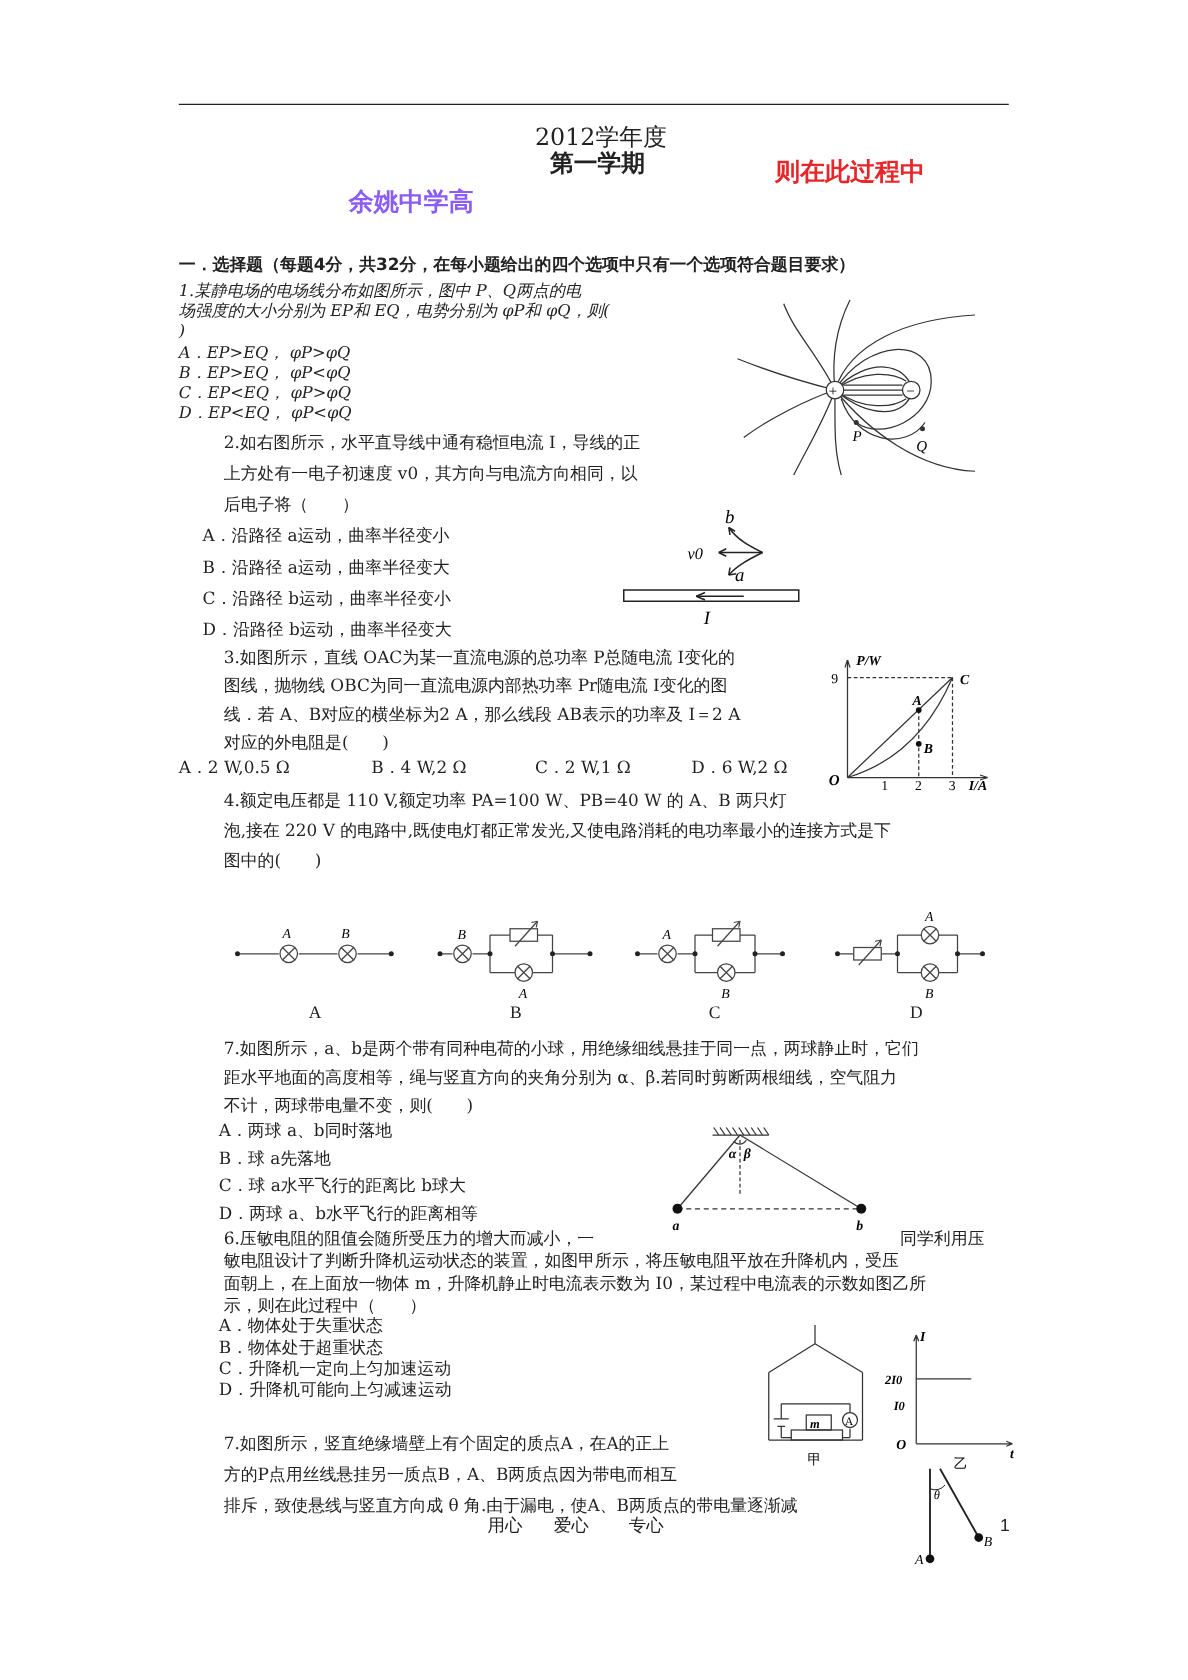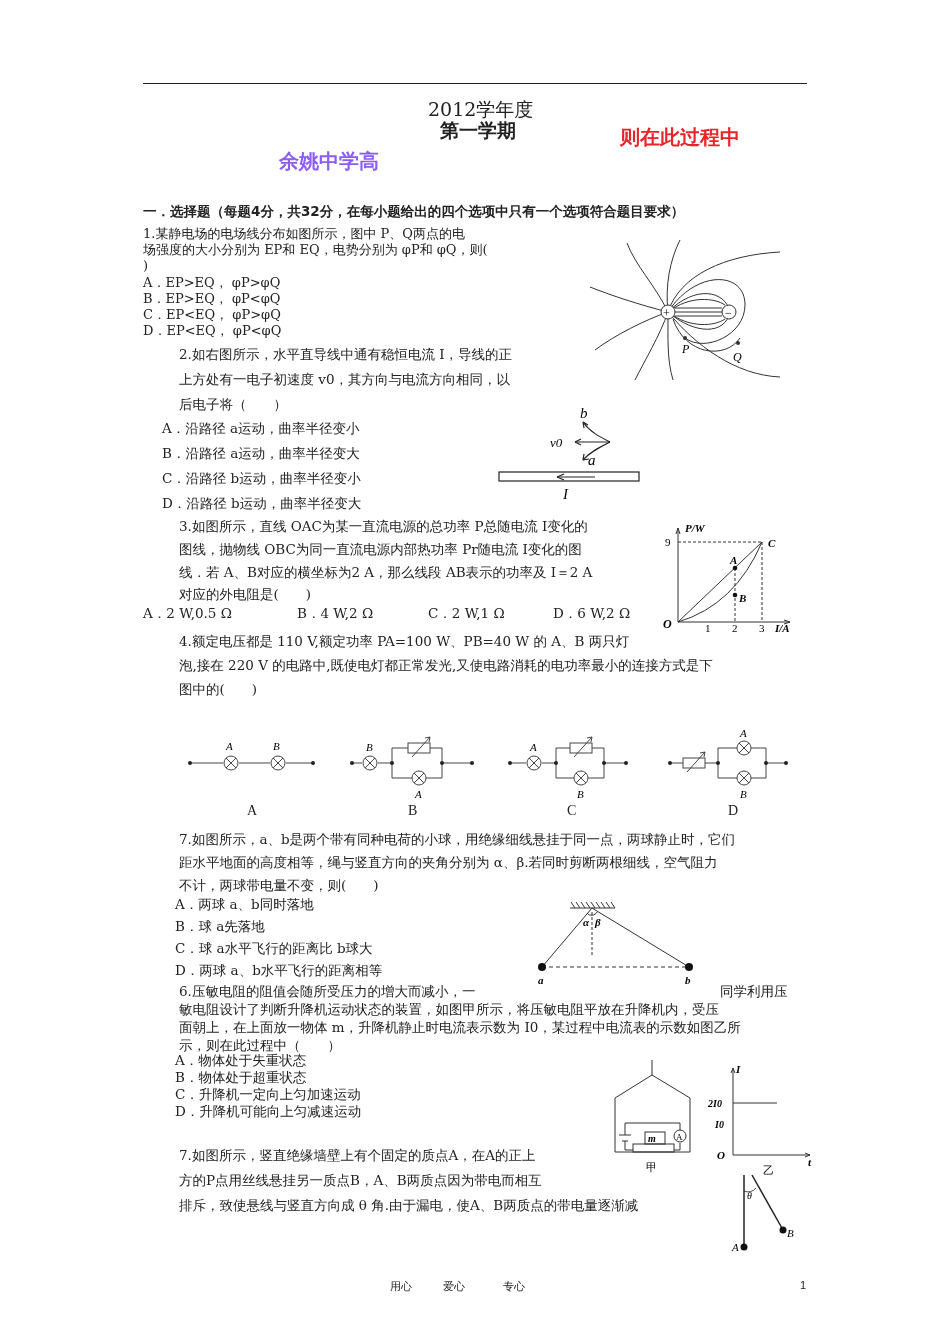--- a/index.html
+++ b/index.html
@@ -5,25 +5,25 @@
   html,body{margin:0;padding:0;background:#fff;}
   body{width:950px;height:1344px;position:relative;overflow:hidden;
        font-family:"DejaVu Serif","Liberation Serif",serif;color:#222;}
   .abs{position:absolute;}
   .hr{position:absolute;left:143px;top:83px;width:664px;height:1px;background:#222;}
   .t-year{left:428px;top:97px;font-size:19px;font-weight:normal;}
   .t-term{left:440px;top:118px;font-size:19px;font-weight:bold;}
   .t-left{left:279px;top:124px;font-size:20px;font-weight:bold;color:#8b5cf6;font-family:Liberation Serif, serif;margin-top:24px;}
   .t-right{left:620px;top:124px;font-size:20px;font-weight:bold;color:#e8262a;font-family:"DejaVu Sans",sans-serif;}
   .sec{left:143px;top:203px;font-size:13.5px;font-weight:bold;font-family:"DejaVu Sans",sans-serif;white-space:nowrap;}
-  .line{position:absolute;left:143px;font-size:13px;white-space:nowrap;line-height:16px;}
+  .line{position:absolute;left:143px;font-size:13px;white-space:nowrap;line-height:16px;font-style:italic;}
   .line2{position:absolute;left:143px;font-size:13.5px;white-space:nowrap;line-height:18px;margin-left:36px;}
   .opt{position:absolute;white-space:nowrap;font-size:13.5px;}
   .cap{position:absolute;font-size:14px;font-family:"Liberation Serif",serif;}
-  .footer{position:absolute;top:1279px;font-size:11px;font-family:Liberation Sans, sans-serif;}
+  .footer{position:absolute;top:1212px;font-size:14px;font-family:Liberation Sans, sans-serif;}
   svg{position:absolute;overflow:visible;}
   svg text{font-family:"Liberation Serif",serif;font-style:italic;}
 </style>
 </head>
 <body>
 
 <div class="hr"></div>
 <div class="abs t-year">2012学年度</div>
 <div class="abs t-term">第一学期</div>
 <div class="abs t-left">余姚中学高</div>

